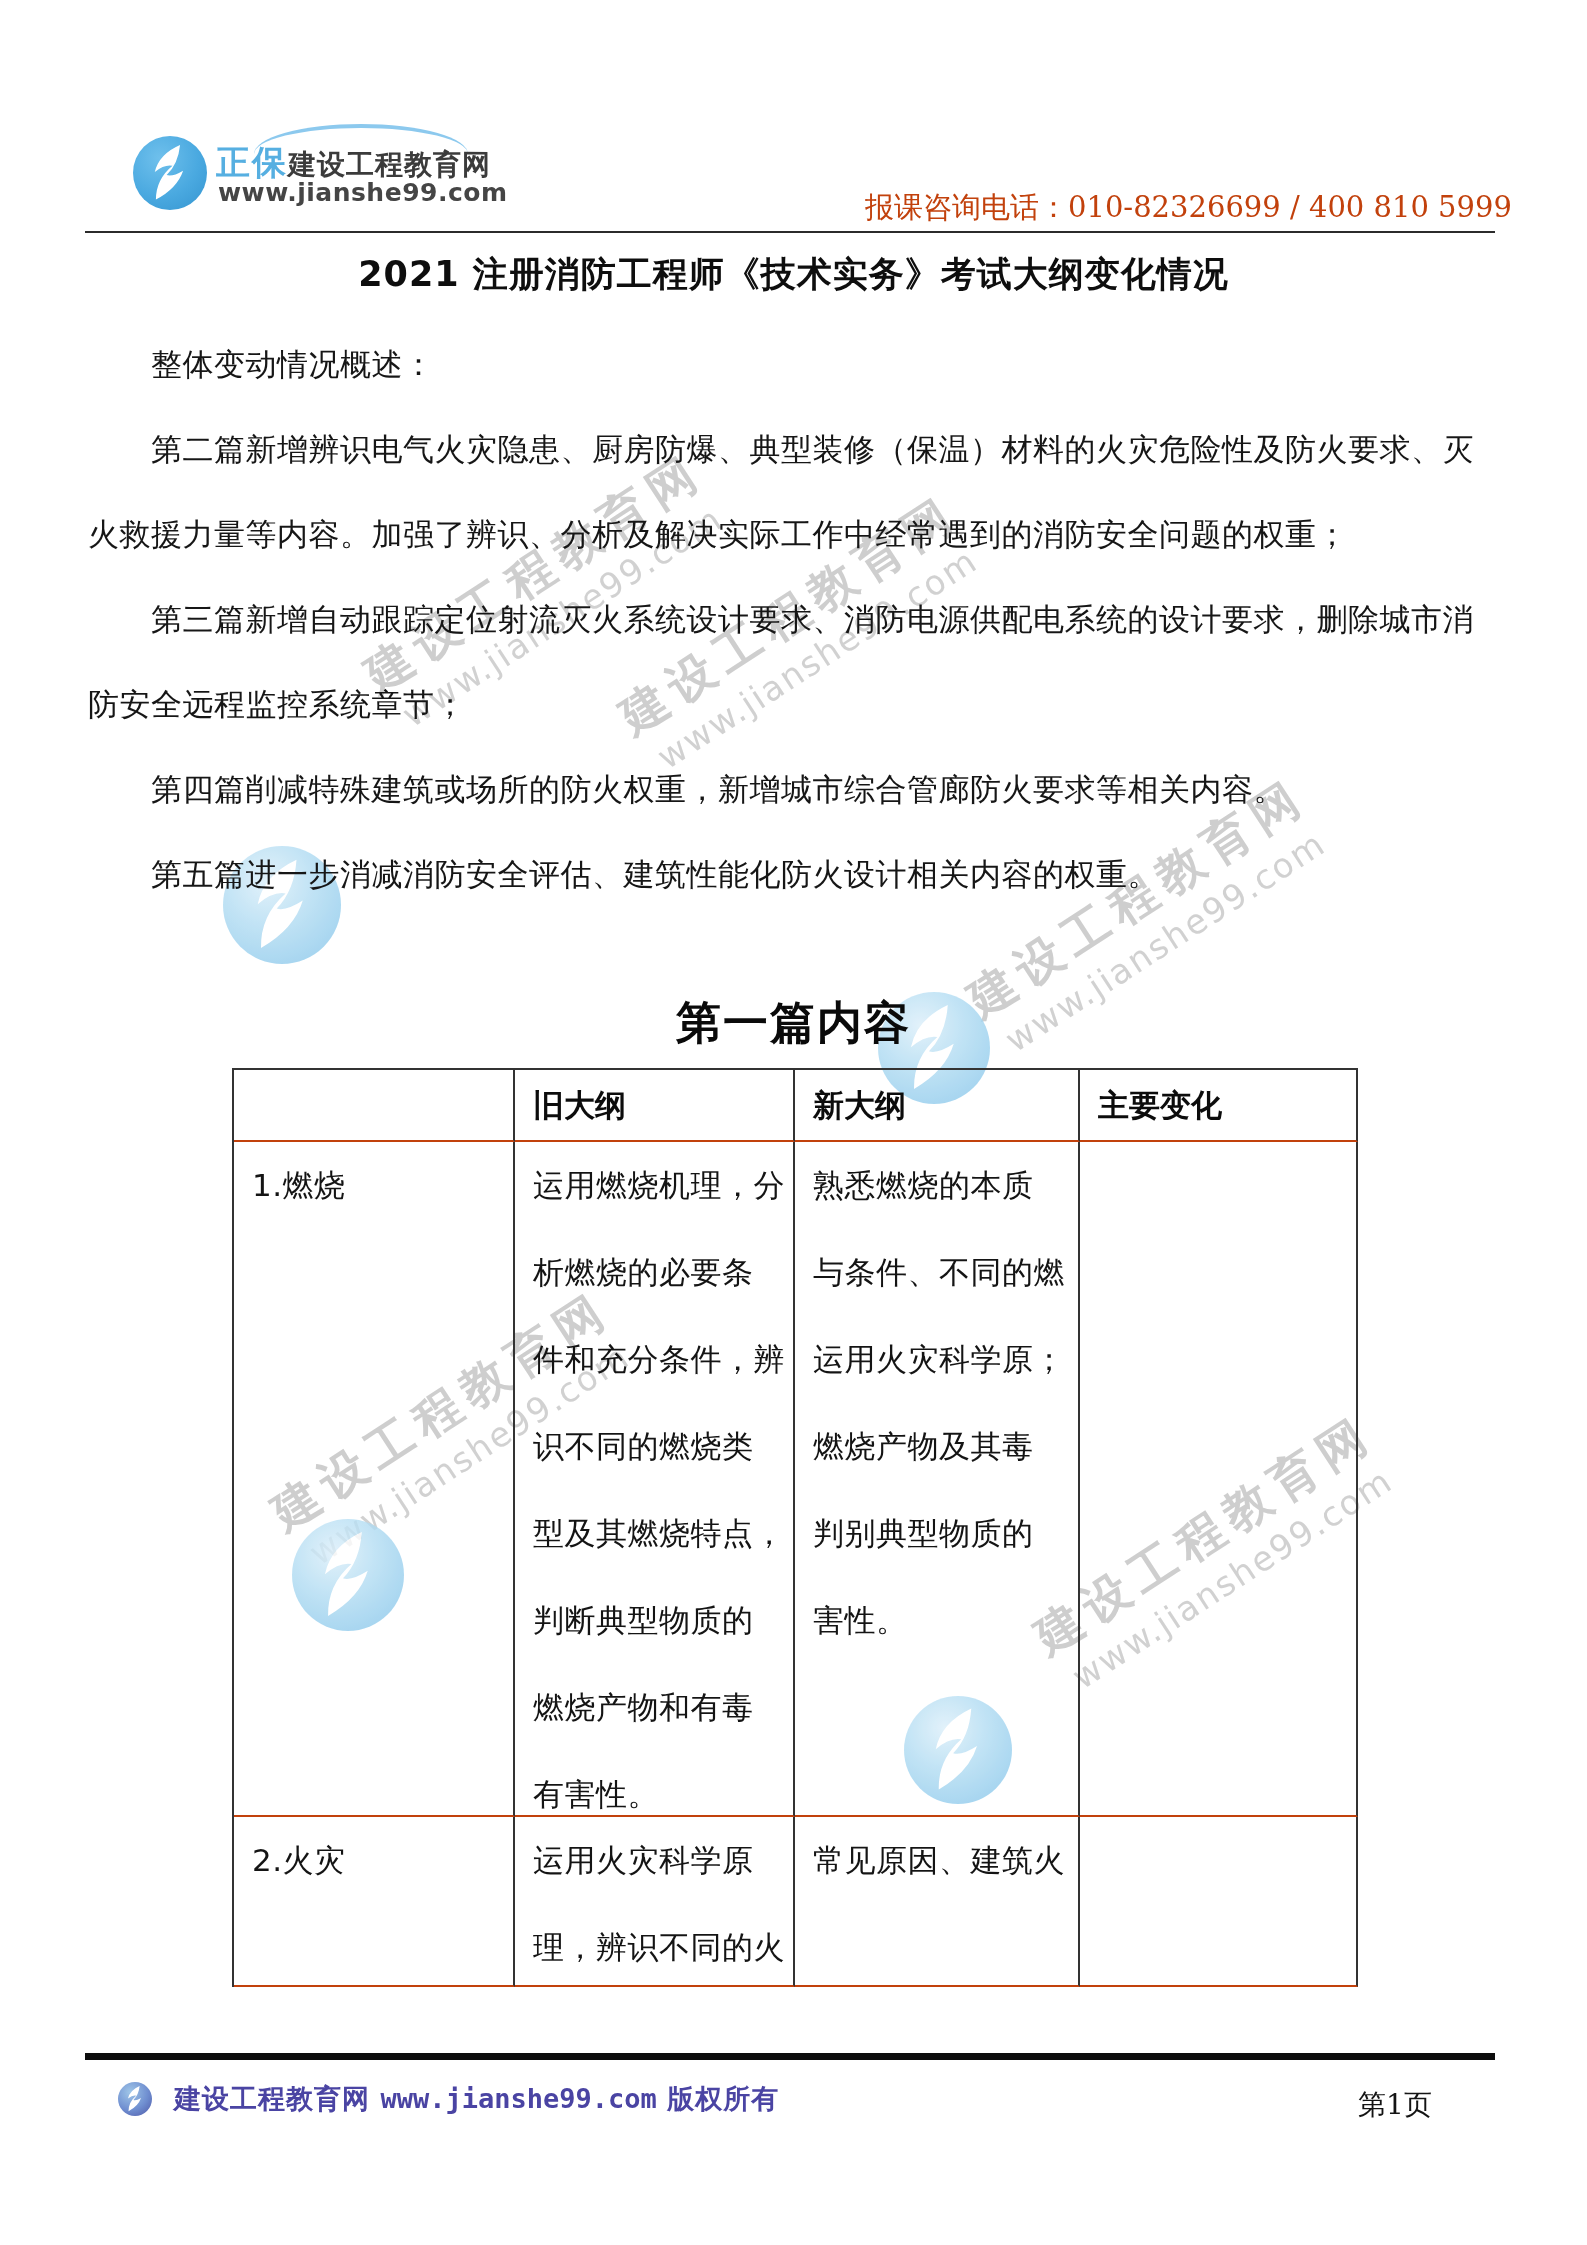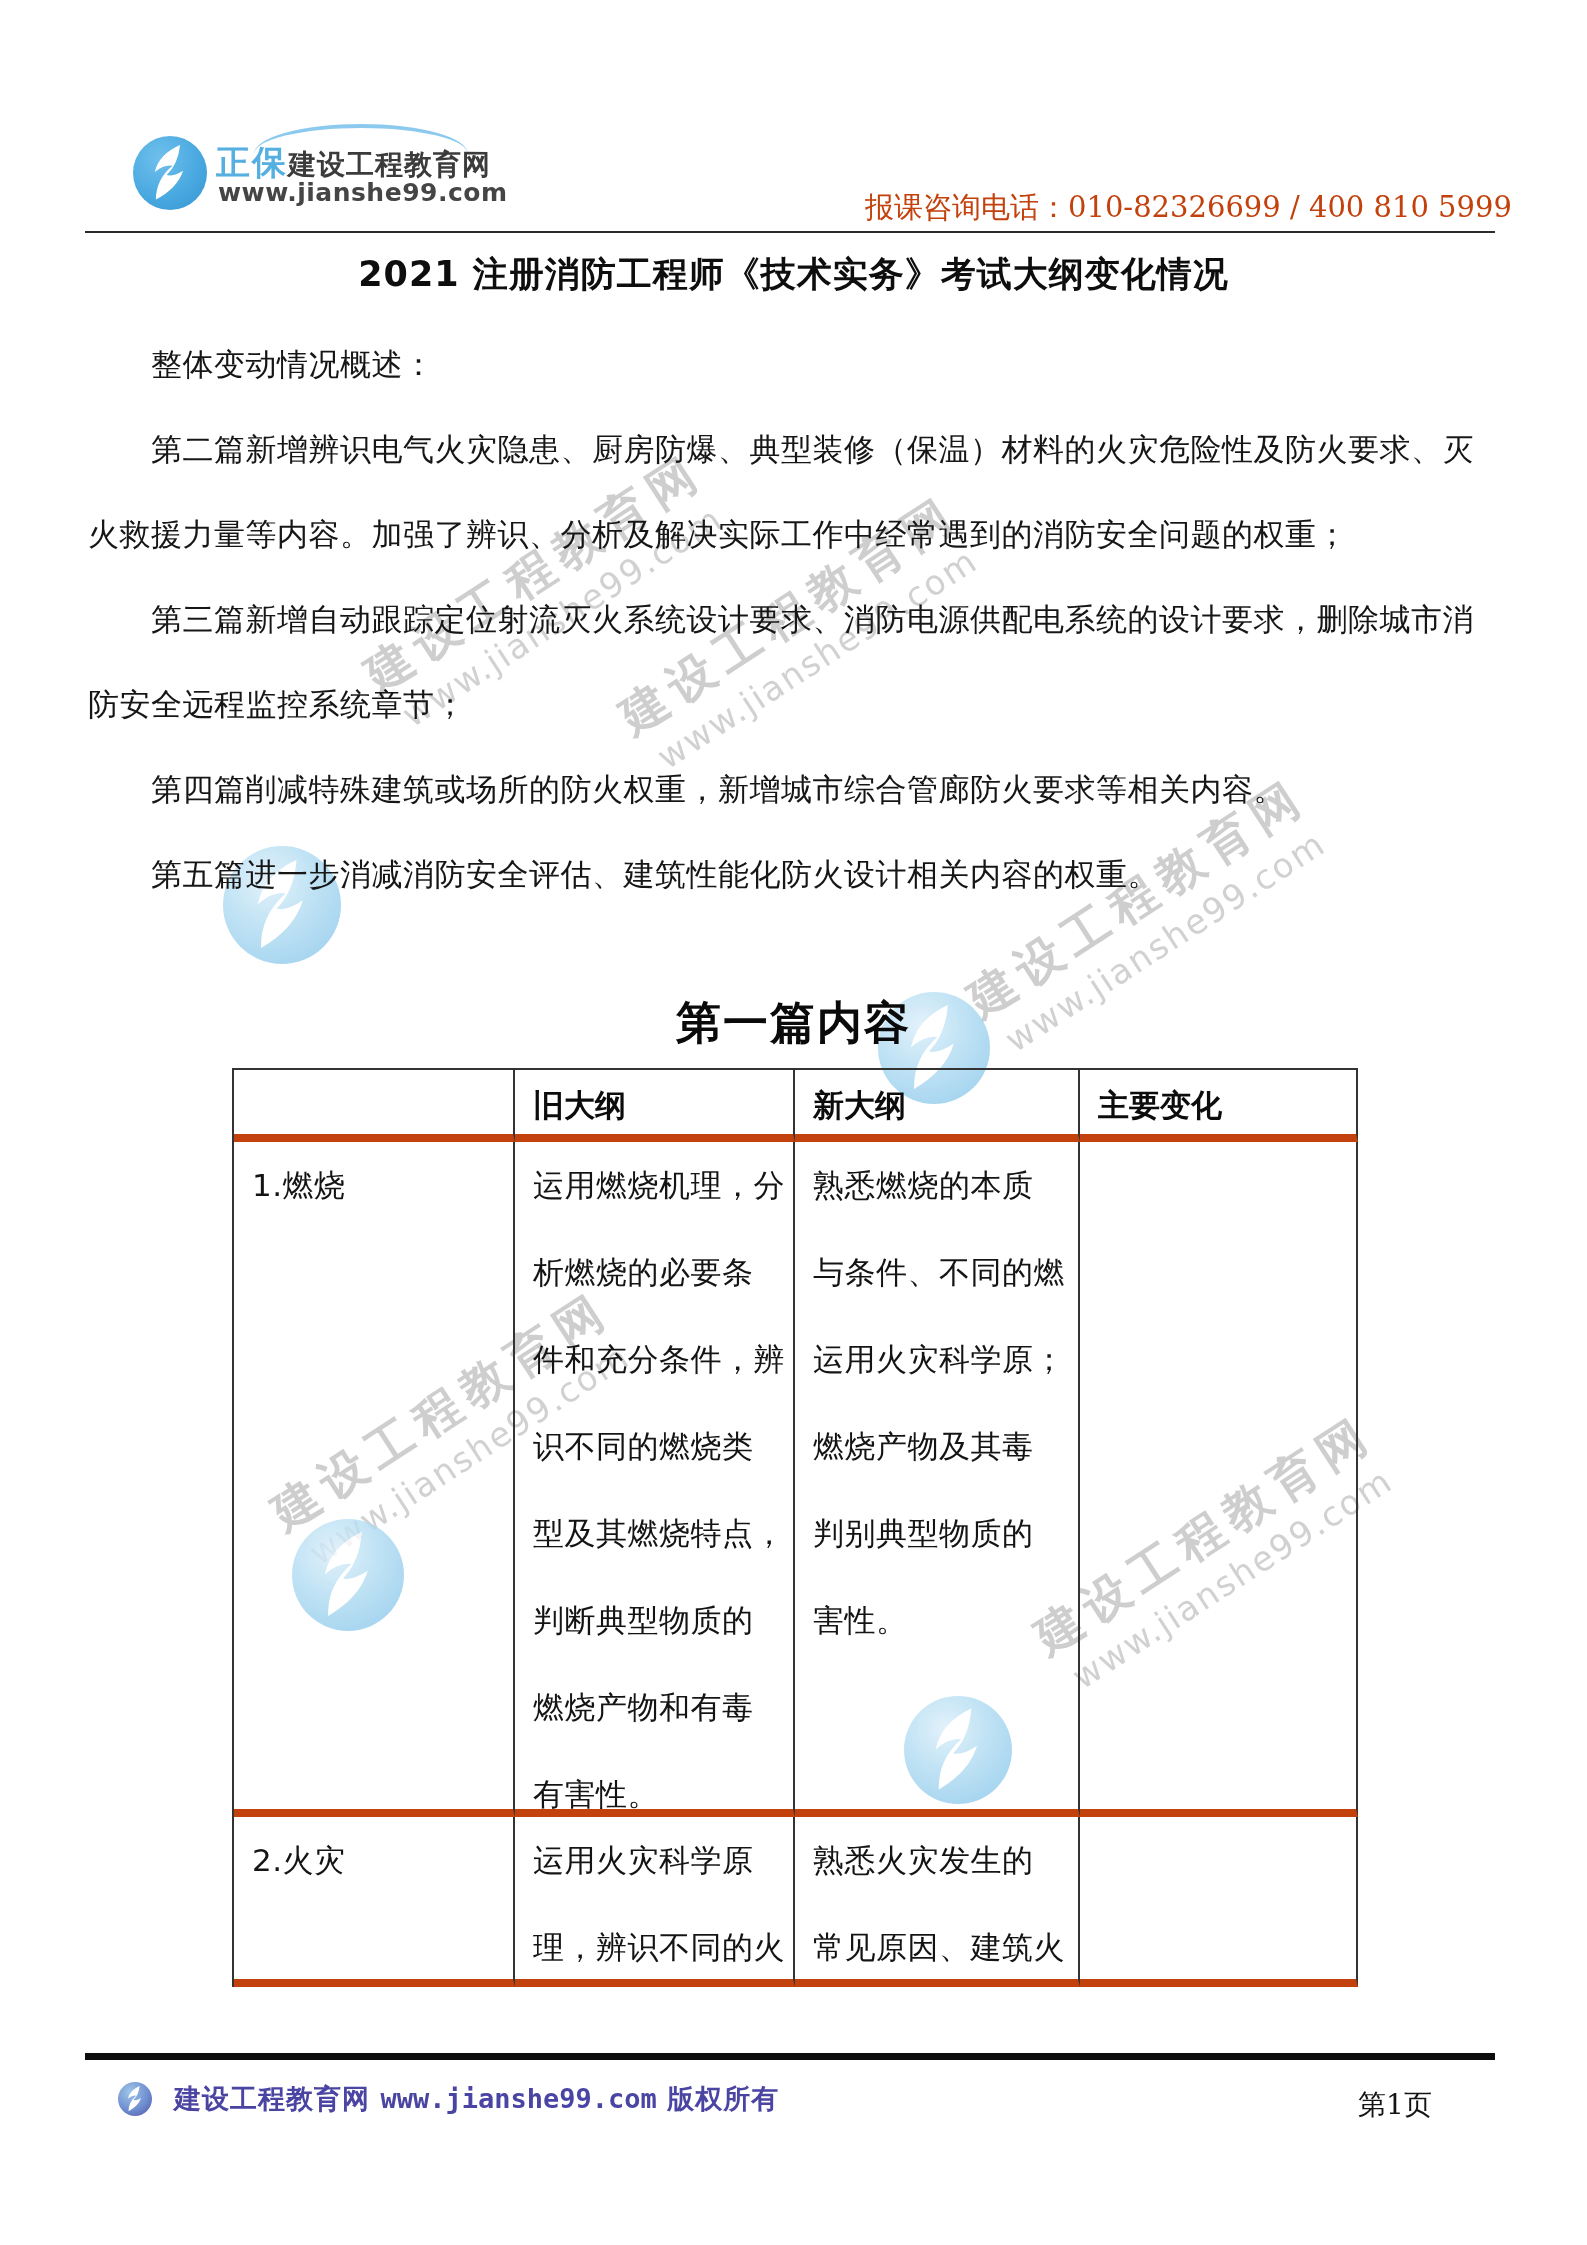--- a/index.html
+++ b/index.html
@@ -67,21 +67,21 @@
   
   .cmp-table {
     position:absolute; left:232px; top:1068px;
     display:grid;
     grid-template-columns:281px 280px 285px 278px;
     grid-template-rows:72px 675px 170px;
     border-top:2px solid #333; border-left:2px solid #333;
     background:transparent;
   }
   .cell {
-    border-right:2px solid #333; border-bottom:8px solid #c2410c;
+    border-right:2px solid #333; border-bottom:2px solid #c2410c;
     padding:0 18px; overflow:hidden;
   }
   .cell.hdr { font-size:31px; font-weight:bold; color:#0c0c0c; line-height:70px; white-space:nowrap; }
   .tline { height:87px; line-height:87px; font-size:31px; color:#141414; white-space:nowrap; letter-spacing:.5px; }
 
   
   .footer-rule { position:absolute; left:85px; top:2053px; width:1410px; height:7px; background:#0d0d0d; }
   .footer-left { position:absolute; left:118px; top:2081px; display:flex; align-items:center; gap:22px; }
   .footer-logo {
     width:34px; height:34px; border-radius:50%; flex:0 0 auto;
@@ -198,21 +198,20 @@
         </div>
         <div class="cell body"></div>
         <div class="cell body">
           <div class="tline">2.火灾</div>
         </div>
         <div class="cell body">
           <div class="tline">运用火灾科学原</div>
           <div class="tline">理，辨识不同的火</div>
         </div>
         <div class="cell body">
-          <div class="tline">熟悉火灾发生的</div>
           <div class="tline">常见原因、建筑火</div>
         </div>
         <div class="cell body"></div>
       </div>
 
     <div class="footer-rule"></div>
     <div class="footer-left">
       <div class="footer-logo">
         <svg viewBox="0 0 100 100">
             <use href="#z-swoosh" fill="#ffffff"></use>

